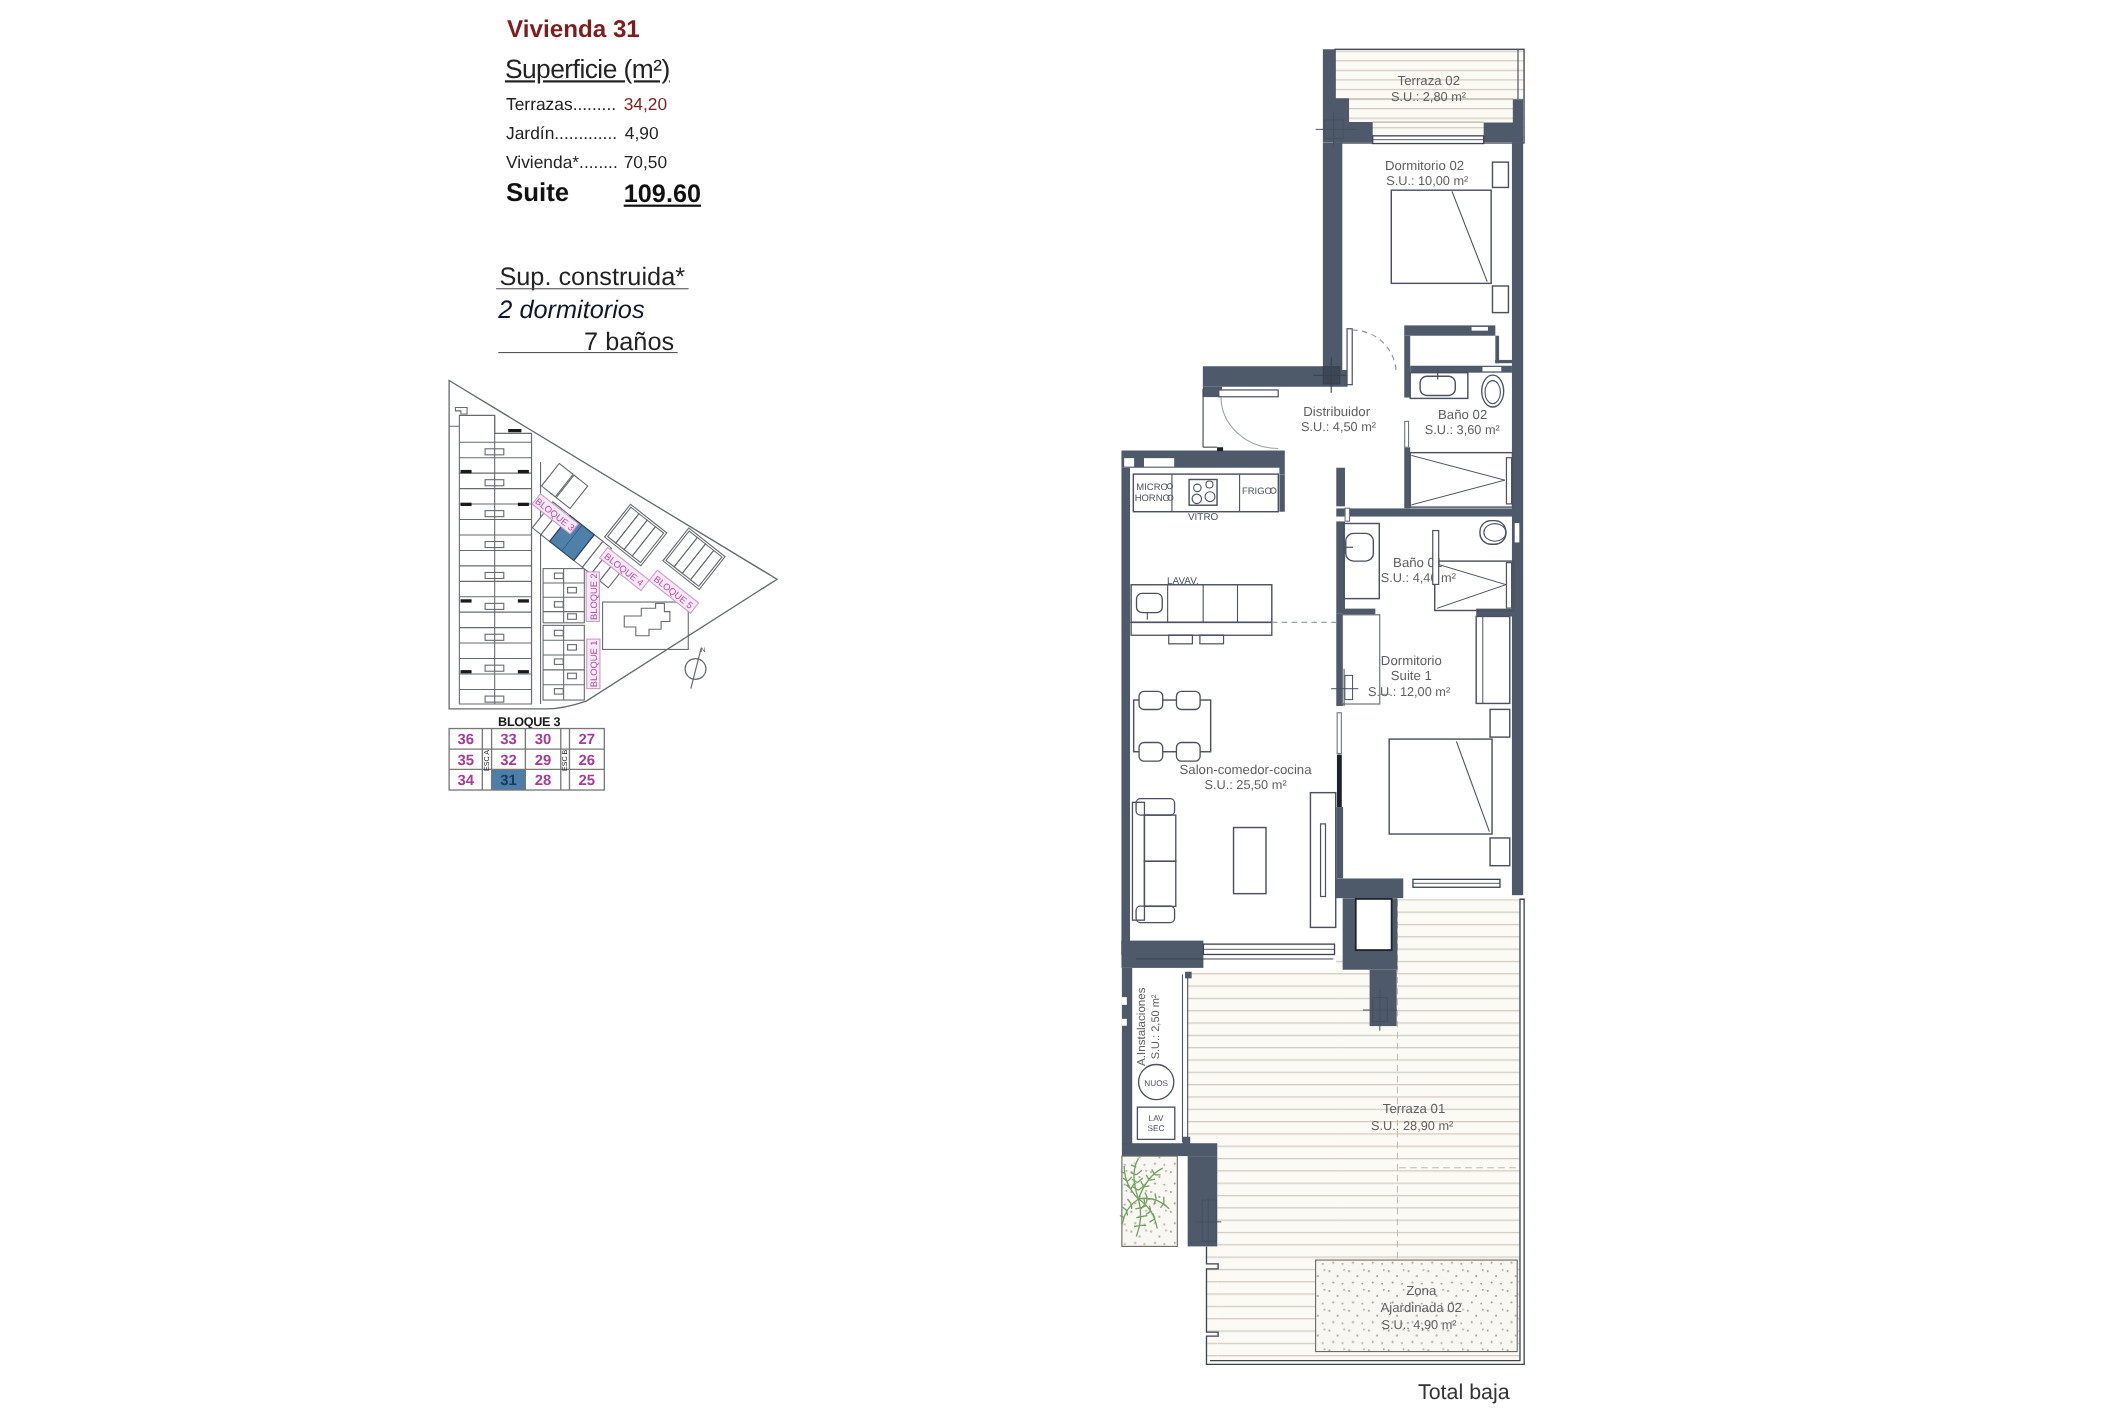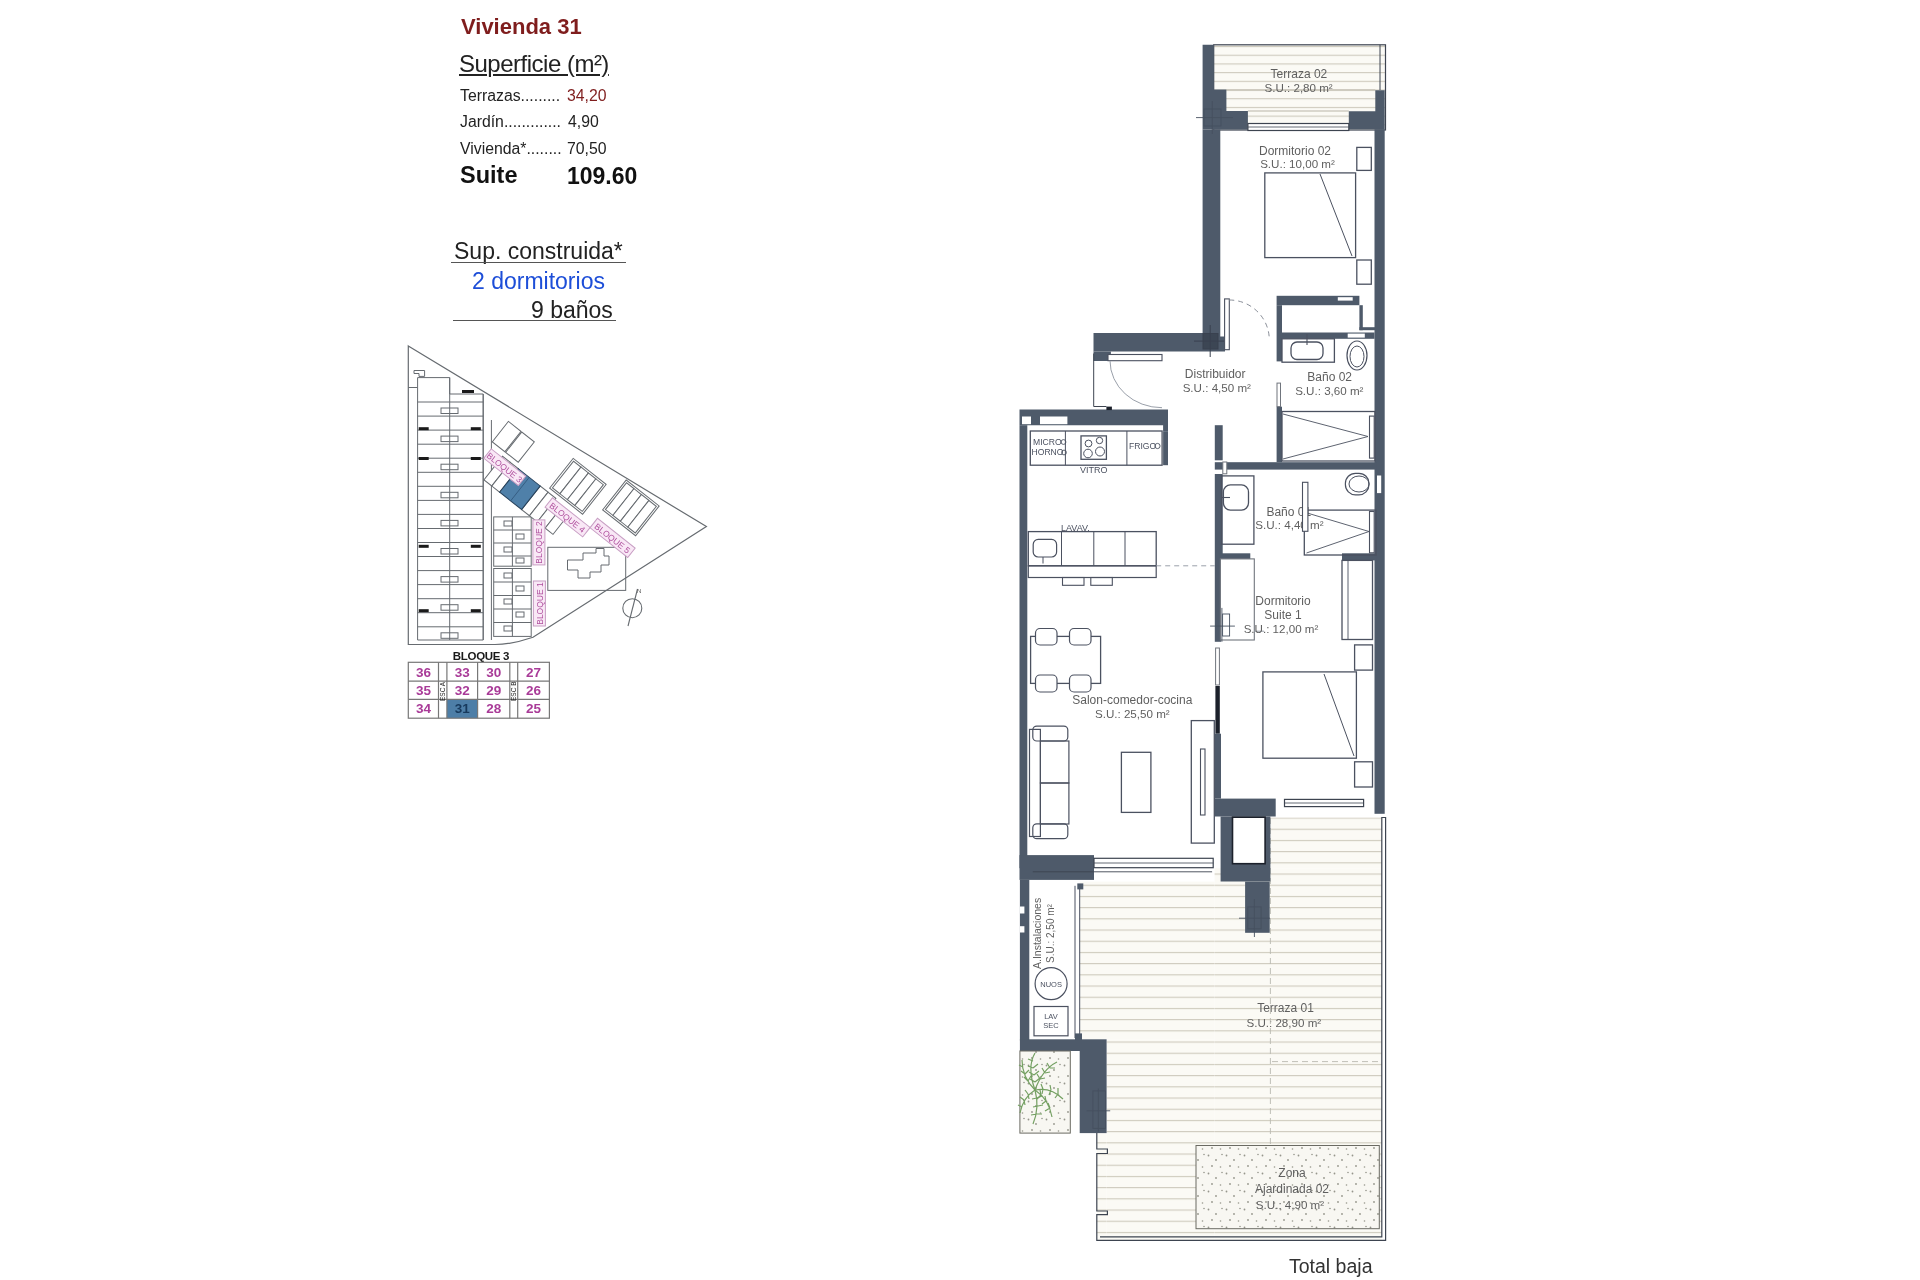--- a/index.html
+++ b/index.html
@@ -20,29 +20,29 @@
 <div class="abs" style="left:460px;top:113px;font-size:15.8px;color:#222;">Jardín.............</div>
 
 <div class="abs" style="left:568px;top:113px;font-size:15.8px;color:#222;">4,90</div>
 
 <div class="abs" style="left:460px;top:140px;font-size:15.8px;color:#222;">Vivienda*........</div>
 
 <div class="abs" style="left:567px;top:140px;font-size:15.8px;color:#222;">70,50</div>
 
 <div class="abs" style="left:460px;top:162px;font-size:23.5px;font-weight:bold;color:#111;">Suite</div>
 
-<div class="abs" style="left:567px;top:163px;font-size:23px;font-weight:bold;color:#111;">109.60</div>
+<div class="abs" style="left:567px;top:163px;font-size:23px;font-weight:bold;color:#111;text-decoration:underline;">109.60</div>
 
 <div class="abs" style="left:454px;top:238px;font-size:23px;color:#222;">Sup. construida*</div>
 
 <div class="abs" style="left:451px;top:262px;width:175px;height:0;border-top:1.5px solid #555;"></div>
 
-<div class="abs" style="left:472px;top:268px;font-size:23px;color:#1d4ed8;">2 dormitorios</div>
-
-<div class="abs" style="left:531px;top:297px;font-size:23px;color:#222;">9 baños</div>
+<div class="abs" style="left:453px;top:268px;font-size:23px;color:#0f172a;font-style:italic;">2 dormitorios</div>
+
+<div class="abs" style="left:531px;top:297px;font-size:23px;color:#222;">7 baños</div>
 
 <div class="abs" style="left:453px;top:320px;width:163px;height:0;border-top:1.5px solid #555;"></div>
 
 <svg class="abs" style="left:395px;top:340px;" width="330" height="320" viewBox="395 340 330 320" fill="none">
 
 <path d="M408.3 345.9 L706.4 526.6 L533 637.3 Q512 644.5 495 644.5 L408.3 644.5 Z" stroke="#666b70" stroke-width="1.2" fill="#ffffff"></path>
 
 <path d="M414 370.5 L424.6 370.5 L424.6 376.4 L419 376.4 L419 373.5 L414 373.5 Z" stroke="#666b70" stroke-width="1"></path>
 
 <line x1="408.3" y1="387.5" x2="417.6" y2="387.5" stroke="#666b70" stroke-width="1"></line>

